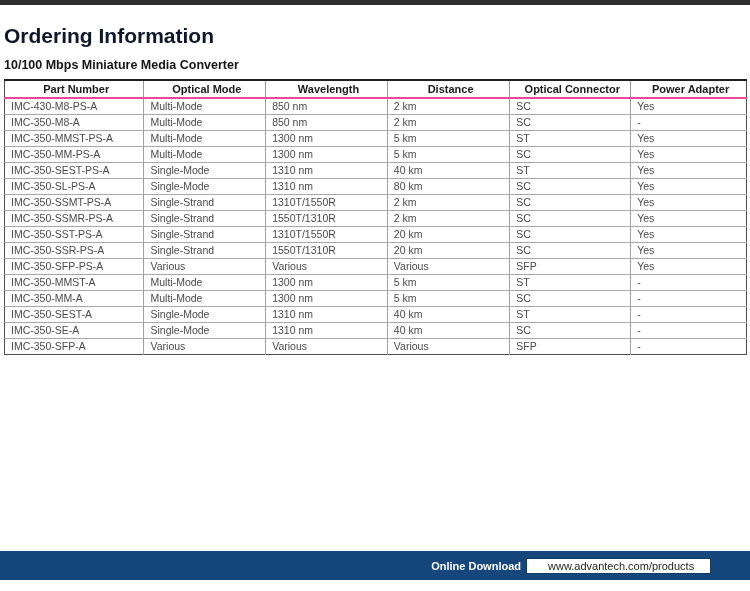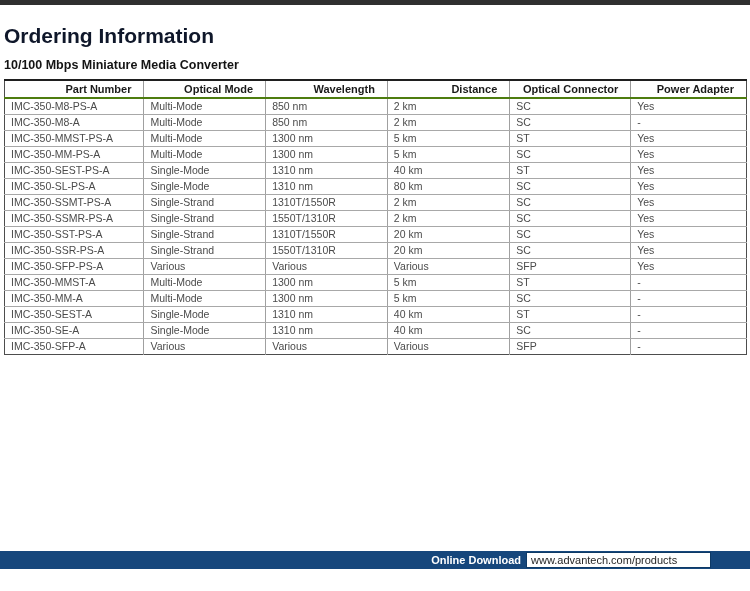--- a/index.html
+++ b/index.html
@@ -36,68 +36,68 @@
   }
   table.ordering {
     margin: 7px 0 0 4px;
     width: 743px;
     border-collapse: collapse;
     table-layout: fixed;
     border: 1px solid #4d4d4d;
     border-top: 2px solid #1f1f1f;
   }
   table.ordering th {
-    text-align: right;
+    text-align: center;
     font-size: 11px;
     line-height: 12px;
     font-weight: bold;
     color: #1a1a1a;
-    padding: 2px 12px 2px 6px;
+    padding: 2px 2px 2px 6px;
     border-left: 1px solid #9a9a9a;
-    border-bottom: 2px solid #4d7c0f;
+    border-bottom: 2px solid #ec4899;
     white-space: nowrap;
     overflow: hidden;
   }
   table.ordering th:first-child { border-left: none; }
   table.ordering td {
     font-size: 10.5px;
     line-height: 12px;
     color: #4b4b4b;
     padding: 1px 2px 2px 6px;
     border-left: 1px solid #a0a0a0;
     border-bottom: 1px solid #a8a8a8;
     white-space: nowrap;
     overflow: hidden;
   }
   table.ordering td:first-child { border-left: none; }
   table.ordering tr:last-child td { border-bottom: none; }
   .footer-bar {
     position: absolute; top: 551px; left: 0;
-    width: 750px; height: 18px;
+    width: 750px; height: 29px;
     background: #16477c;
     display: flex;
     align-items: center;
     justify-content: flex-end;
   }
   .footer-label {
     color: #ffffff;
     font-weight: bold;
     font-size: 11px;
     white-space: nowrap;
     margin-right: 5px;
   }
   .footer-url-box {
     background: #ffffff;
     border: 1px solid #0e3a66;
     box-sizing: border-box;
     width: 185px;
     height: 16px;
     display: flex;
     align-items: center;
-    padding-left: 4px;
+    padding-left: 21px;
     margin-right: 39px;
     font-size: 11px;
     color: #262626;
     white-space: nowrap;
     overflow: hidden;
   }
 </style>
 </head>
 <body>
 
@@ -121,21 +121,21 @@
           <th>Part Number</th>
           <th>Optical Mode</th>
           <th>Wavelength</th>
           <th>Distance</th>
           <th>Optical Connector</th>
           <th>Power Adapter</th>
         </tr>
     </thead>
     <tbody>
         <tr>
-          <td>IMC-350-M8-PS-A</td>
+          <td>IMC-430-M8-PS-A</td>
           <td>Multi-Mode</td>
           <td>850 nm</td>
           <td>2 km</td>
           <td>SC</td>
           <td>Yes</td>
         </tr>
         <tr>
           <td>IMC-350-M8-A</td>
           <td>Multi-Mode</td>
           <td>850 nm</td>

